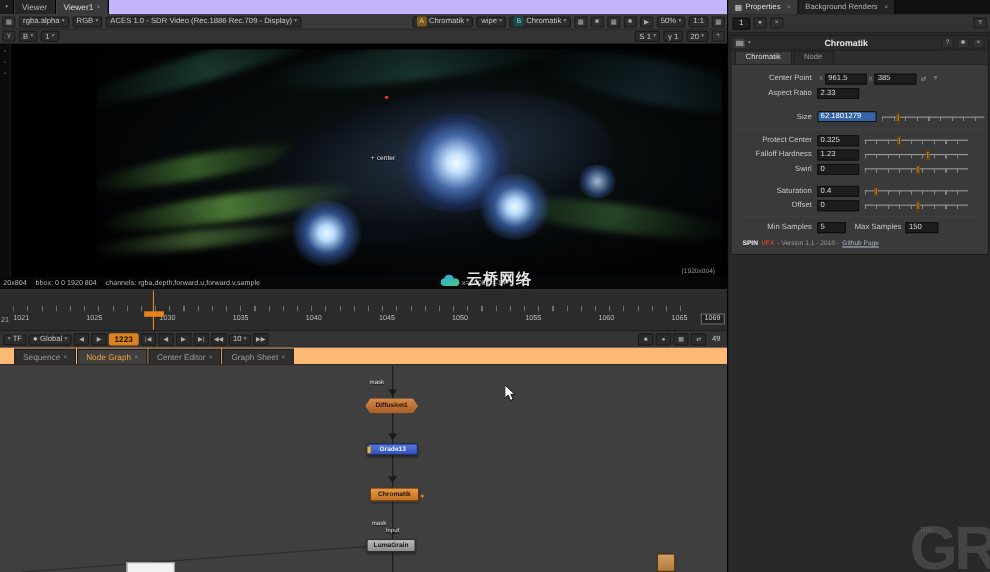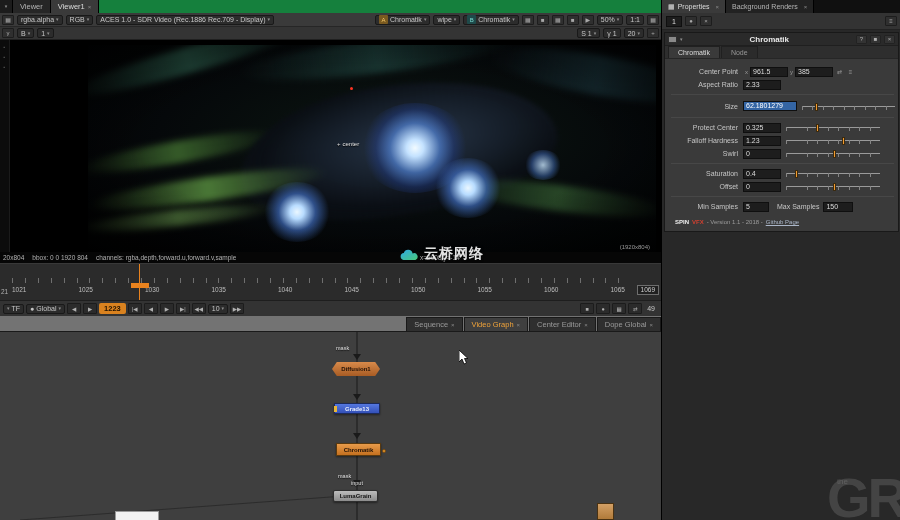--- a/index.html
+++ b/index.html
@@ -9,21 +9,21 @@
 
   
   .dd{background:#2c2c2c;border:1px solid #191919;border-radius:2px;padding:0 3px;height:10px;
       display:inline-flex;align-items:center;gap:2px;color:#c6c6c6;white-space:nowrap;}
   .caret{font-size:5px;color:#8f8f8f;line-height:1;}
   .ticon{width:12px;height:10px;background:#2f2f2f;border:1px solid #1d1d1d;border-radius:1px;
          display:inline-flex;align-items:center;justify-content:center;color:#a8a8a8;font-size:6px;flex:none;}
   .xbtn{color:#8a8a8a;font-size:6px;margin-left:3px;}
 
   
-  .viewer-tabbar{position:absolute;left:0;top:0;width:661px;height:13px;background:#15803d;display:flex;align-items:stretch;}
+  .viewer-tabbar{position:absolute;left:0;top:0;width:661px;height:13px;background:#c4b5fd;display:flex;align-items:stretch;}
   .tabpre{width:13px;display:flex;align-items:center;justify-content:center;background:#1c1c1c;border-right:1px solid #000;}
   .vtab{display:flex;align-items:center;padding:0 7px;font-size:7.5px;color:#b5b5b5;background:#262626;border-right:1px solid #000;}
   .vtab.active{background:#3a3a3a;color:#ddd;}
 
   
   .vtb1{position:absolute;left:0;top:13px;width:661px;height:14px;background:#3a3a3a;border-bottom:1px solid #262626;
         display:flex;align-items:center;gap:3px;padding:0 2px;}
   .abox{width:9px;height:9px;border-radius:1px;display:inline-flex;align-items:center;justify-content:center;font-size:6px;flex:none;}
   .a-col{background:#7a5a20;color:#f5c86a;}
   .b-col{background:#1e4a4a;color:#7adbd0;}
@@ -77,21 +77,21 @@
   
   .transport{position:absolute;left:0;top:300px;width:661px;height:16px;background:#333;border-top:1px solid #1e1e1e;
              display:flex;align-items:center;gap:2px;padding:0 3px;}
   .tbtn{width:14px;height:11px;background:#2b2b2b;border:1px solid #1c1c1c;border-radius:1px;
         display:inline-flex;align-items:center;justify-content:center;color:#b0b0b0;font-size:5.5px;flex:none;}
   .framebox{height:11px;background:#d9821f;color:#241300;font-weight:bold;font-size:7.5px;border-radius:2px;
             display:inline-flex;align-items:center;padding:0 5px;}
   .fps{color:#c8c8c8;font-size:7px;margin:0 3px;}
 
   
-  .gtabs{position:absolute;left:0;top:316px;width:661px;height:16px;background:#737373;display:flex;align-items:flex-end;gap:1px;padding-left:2px;border-bottom:1px solid #1a1a1a;justify-content:flex-end;}
+  .gtabs{position:absolute;left:0;top:316px;width:661px;height:16px;background:#fdba74;display:flex;align-items:flex-end;gap:1px;padding-left:13px;border-bottom:1px solid #1a1a1a;}
   .gtab{height:14px;display:flex;align-items:center;padding:0 7px;background:#2f2f2f;color:#9a9a9a;
         border:1px solid #191919;border-bottom:none;font-size:7.5px;}
   .gtab.active{background:#3f3f3f;color:#f0a33a;}
 
   
   .ngraph{position:absolute;left:0;top:332px;width:661px;height:188px;background:#3f3f3f;overflow:hidden;}
   .glines{position:absolute;left:0;top:0;}
   .node{position:absolute;display:flex;align-items:center;justify-content:center;font-size:6px;font-weight:bold;
         color:#201006;box-shadow:0 1px 2px rgba(0,0,0,.45);}
   .node-diffusion{left:332px;top:30px;width:48px;height:14px;background:linear-gradient(#d88a4a,#a85c24);
@@ -325,29 +325,29 @@
     <span class="tbtn">⇄</span>
     <span class="fps">49</span>
   </div>
 
   <div class="gtabs">
     <div class="gtab">
         <span>Sequence</span>
         <span class="xbtn">×</span>
       </div>
     <div class="gtab active">
-        <span>Video Graph</span>
+        <span>Node Graph</span>
         <span class="xbtn">×</span>
       </div>
     <div class="gtab">
         <span>Center Editor</span>
         <span class="xbtn">×</span>
       </div>
     <div class="gtab">
-        <span>Dope Global</span>
+        <span>Graph Sheet</span>
         <span class="xbtn">×</span>
       </div>
   </div>
 
   <div class="ngraph">
     <svg class="glines" width="661" height="188">
       <line x1="357" y1="0" x2="357" y2="188" stroke="#1a1a1a" stroke-width="1"></line>
       <line x1="20" y1="188" x2="344" y2="164" stroke="#2c2c2c" stroke-width="1"></line>
       <polygon points="353,22 361,22 357,28" fill="#1a1a1a"></polygon>
       <polygon points="353,62 361,62 357,68" fill="#1a1a1a"></polygon>

